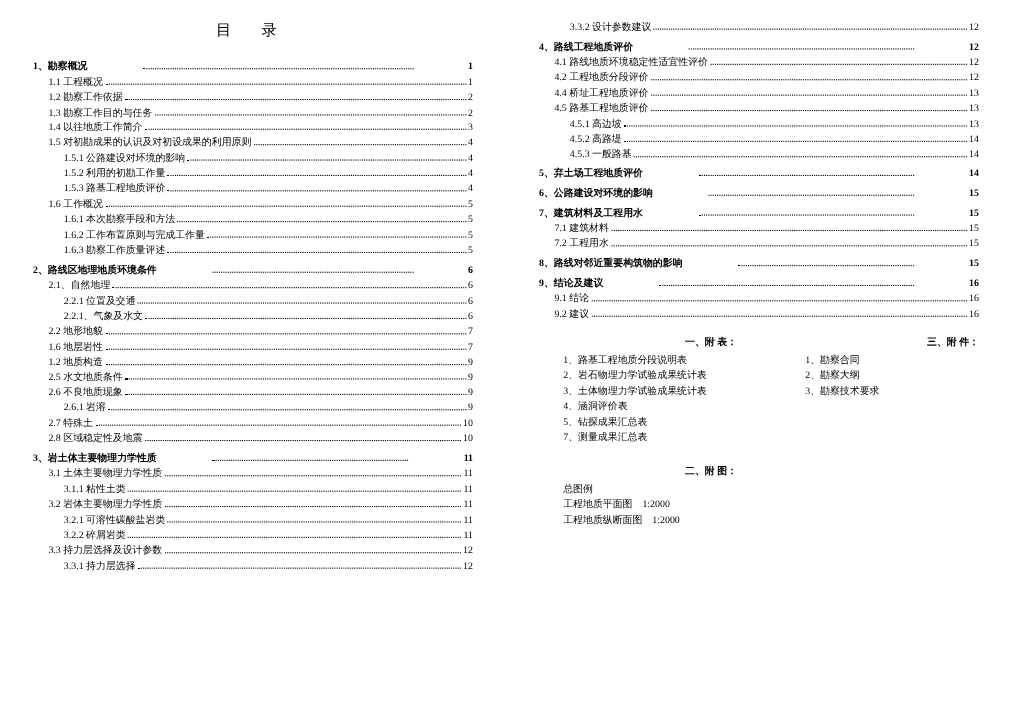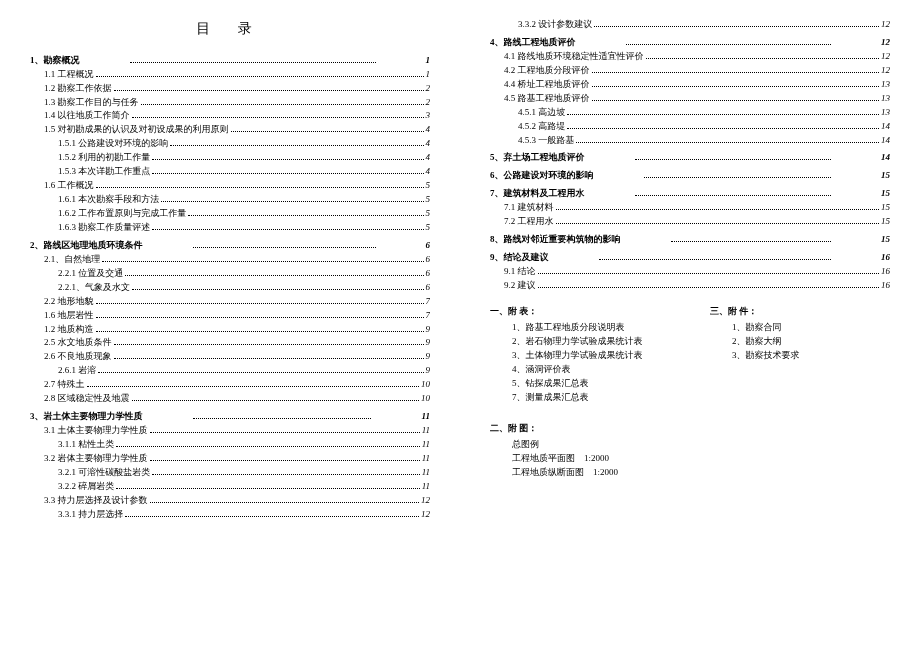--- a/index.html
+++ b/index.html
@@ -6,24 +6,24 @@
     html, body { width: 920px; height: 651px; background: #fff; font-family: "SimSun", "Songti SC", serif; color: #000; }
     .sheet { display: flex; width: 920px; height: 572px; }
     .col { width: 460px; padding: 18px 30px 10px 30px; font-size: 9px; line-height: 1.55; }
     .title { text-align: center; font-size: 14px; letter-spacing: 12px; margin-bottom: 14px; font-weight: 500; }
     .row { display: flex; align-items: baseline; white-space: nowrap; overflow: hidden; }
     .lvl0 { padding-left: 0; font-weight: bold; margin-top: 4px; gap: 48px; }
     .lvl1 { padding-left: 14px; text-align: center; }
     .lvl2 { padding-left: 28px; }
     .label { flex: 0 0 auto; }
     .dots { flex: 1 1 auto; border-bottom: 1px dotted #000; height: 6px; margin: 0 2px; min-width: 6px; }
-    .pageno { flex: 0 0 auto; font-style: italic; }
+    .pageno { flex: 0 0 auto; }
     .appendix-wrap { display:flex; gap: 40px; margin-top: 8px; }
     .appendix-col { flex: 1; }
-    .appendix-h { font-weight: bold; margin-top:4px; margin-bottom:2px; }
+    .appendix-h { font-weight: bold; margin-top:4px; margin-bottom:2px;text-align:right; }
     .appendix-item { padding-left: 22px; }
     .appendix2 { margin-top:18px; }
     .scale { display:inline-block; width:38px; }
   </style>
 </head>
 <body>
 
 <div class="sheet">
   <div class="col">
     <div class="title">目  录</div>
@@ -62,21 +62,21 @@
           <span class="label">1.5.1 公路建设对环境的影响</span>
           <span class="dots"></span>
           <span class="pageno">4</span>
         </div>
         <div class="row lvl2">
           <span class="label">1.5.2 利用的初勘工作量</span>
           <span class="dots"></span>
           <span class="pageno">4</span>
         </div>
         <div class="row lvl2">
-          <span class="label">1.5.3 本次详勘工作重点</span>
+          <span class="label">1.5.3 路基工程地质评价</span>
           <span class="dots"></span>
           <span class="pageno">4</span>
         </div>
         <div class="row lvl1">
           <span class="label">1.6 工作概况</span>
           <span class="dots"></span>
           <span class="pageno">5</span>
         </div>
         <div class="row lvl2">
           <span class="label">1.6.1 本次勘察手段和方法</span>

